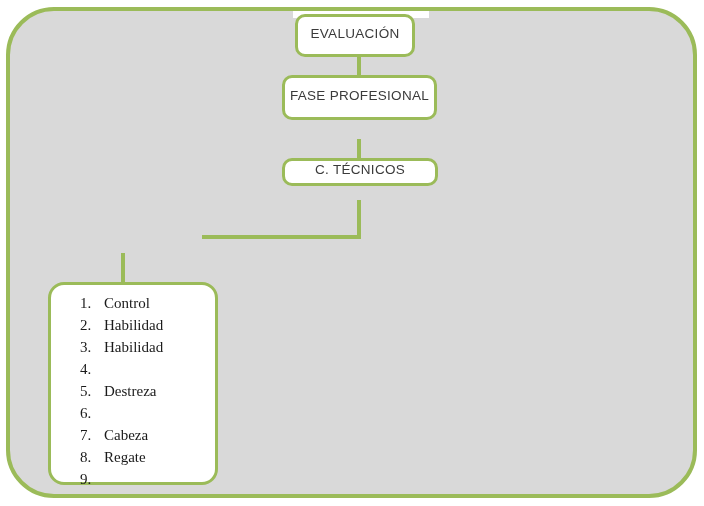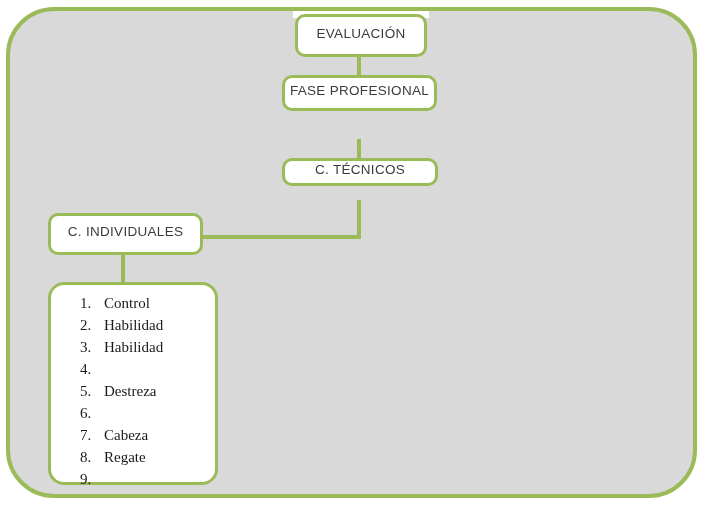--- a/index.html
+++ b/index.html
@@ -31,22 +31,22 @@
   .c-ind-list{left:121px;top:253px;width:4px;height:31px;}
 
   
   .node{
     position:absolute;box-sizing:border-box;
     background:var(--node-fill);border:3px solid var(--green);border-radius:10px;
     display:flex;align-items:center;justify-content:center;
     font-size:13.5px;letter-spacing:.3px;color:var(--node-text);
     padding-bottom:5px;
   }
-  .n-evaluacion{left:295px;top:14px;width:132px;height:43px;}
-  .n-fase{left:282px;top:75px;width:155px;height:36px;}
+  .n-evaluacion{left:295px;top:14px;width:120px;height:43px;}
+  .n-fase{left:282px;top:75px;width:155px;height:45px;}
   .n-tecnicos{left:282px;top:158px;width:156px;height:28px;}
   .n-individuales{left:48px;top:213px;width:155px;height:42px;}
 
   
   .listbox{
     position:absolute;box-sizing:border-box;
     left:48px;top:282px;width:170px;height:203px;
     background:var(--node-fill);border:3px solid var(--green);border-radius:16px;
     font-family:"Liberation Serif",serif;font-size:15px;color:var(--list-text);
     padding-top:7px;
@@ -74,23 +74,20 @@
   </div>
 
   <div class="node n-fase">
     <span>FASE PROFESIONAL</span>
   </div>
 
   <div class="node n-tecnicos">
     <span>C. TÉCNICOS</span>
   </div>
 
-  <div class="node n-individuales">
-    <span>C. INDIVIDUALES</span>
-  </div>
 
   <div class="listbox">
     <div class="row">
       <span class="num">1.</span>
       <span class="lbl">Control</span>
     </div>
     <div class="row">
       <span class="num">2.</span>
       <span class="lbl">Habilidad</span>
     </div>

